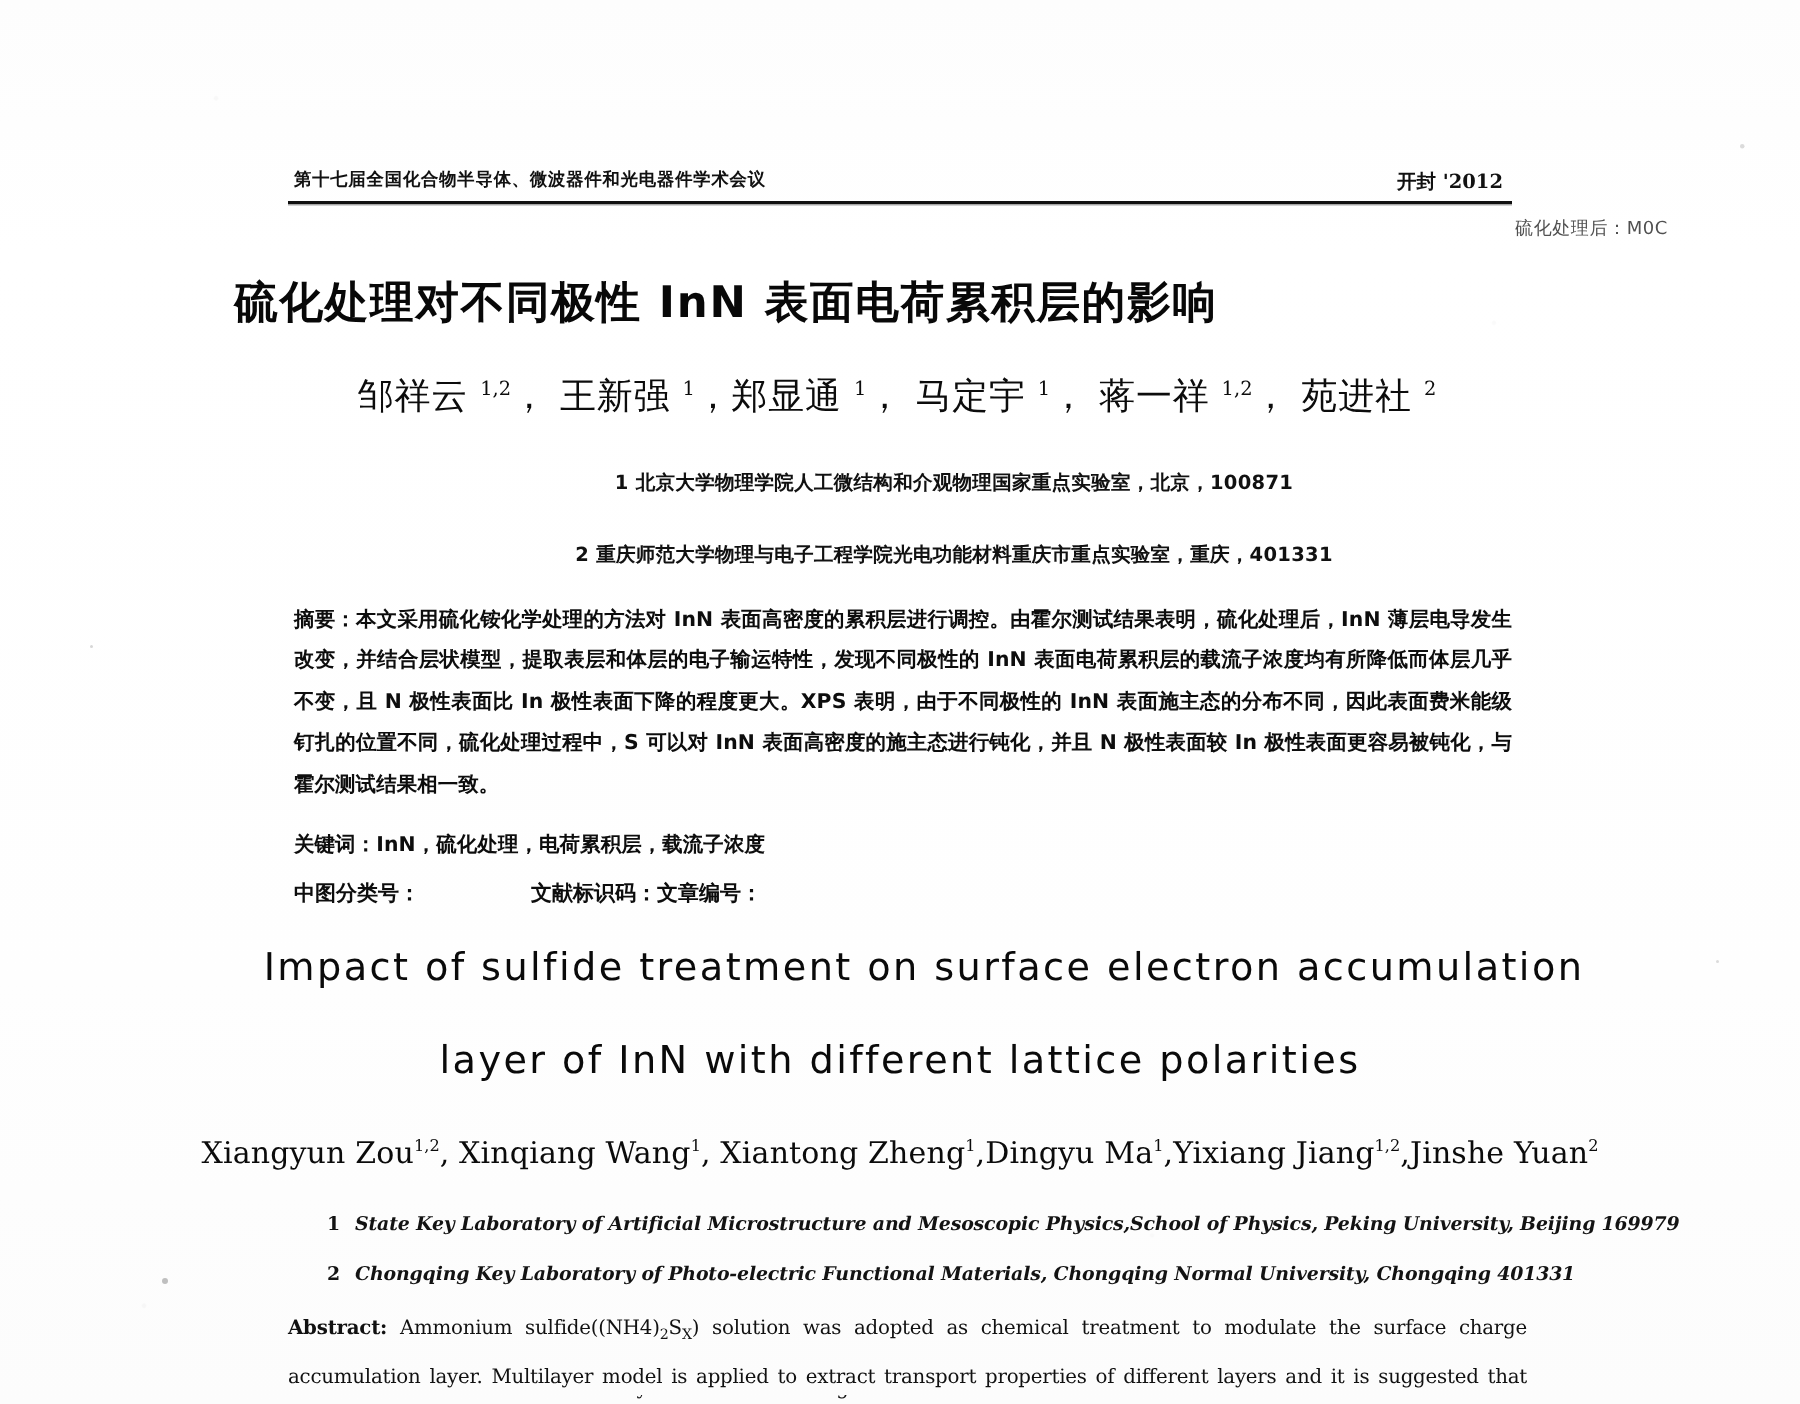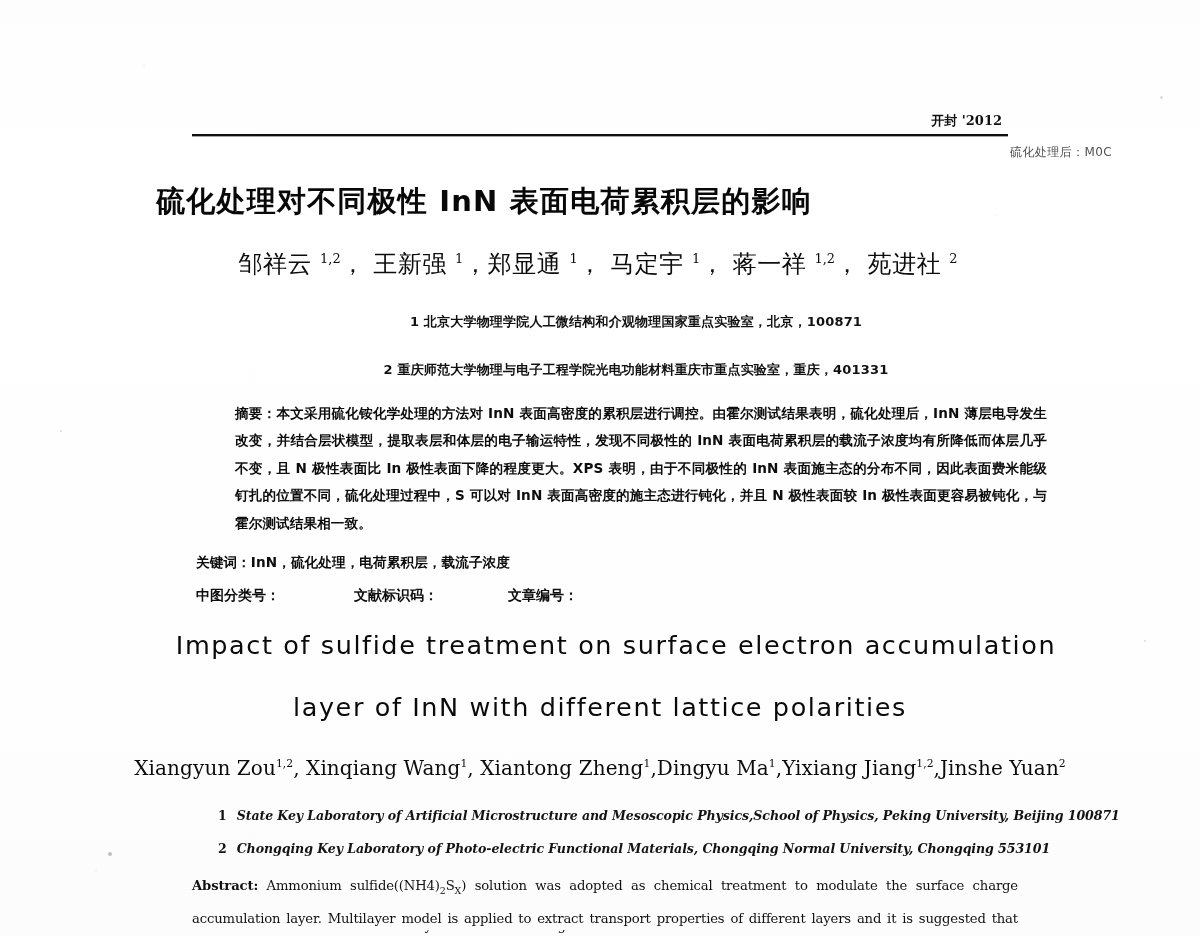--- a/index.html
+++ b/index.html
@@ -162,21 +162,20 @@
     left: 196px;
     top: 400px;
     width: 812px;
     font-family: "DejaVu Sans", sans-serif;
     font-size: 13.6px;
     font-weight: 700;
     line-height: 27.4px;
     color: #0d0d0d;
     text-align: justify;
     letter-spacing: .1px;
-    margin-left: 39px;
   }
   .cn-abs .lbl { font-weight: 700; }
 
   .cn-keywords {
     position: absolute;
     left: 196px;
     top: 554px;
     width: 812px;
     font-family: "DejaVu Sans", sans-serif;
     font-size: 13.6px;
@@ -190,21 +189,21 @@
     left: 196px;
     top: 587px;
     width: 812px;
     font-family: "DejaVu Sans", sans-serif;
     font-size: 14px;
     font-weight: 700;
     color: #0d0d0d;
   }
   .cn-codes span { display: inline-block; text-align: right; }
   .code-2 { margin-left: 74px; }
-  .code-3 { margin-left: 70px; }
+  .code-3 { }
 
   
   .en-title {
     position: absolute;
     left: 0;
     width: 1200px;
     text-align: center;
     font-family: "DejaVu Sans", sans-serif;
     font-size: 25.5px;
     font-weight: 400;
@@ -287,20 +286,21 @@
   <div class="scan-noise"></div>
 
   <div class="speck" style="left:108px;top:852px;width:4px;height:4px;"></div>
   <div class="speck" style="left:1160px;top:96px;width:3px;height:3px;opacity:.3;"></div>
   <div class="speck" style="left:60px;top:430px;width:2px;height:2px;opacity:.35;"></div>
   <div class="speck" style="left:1144px;top:640px;width:2px;height:2px;opacity:.3;"></div>
 
   <div class="content">
 
     <div class="runhead">
+      <div class="runhead-left">第十七届全国化合物半导体、微波器件和光电器件学术会议</div>
       <div class="runhead-right">开封 '2012</div>
       <div class="runhead-rule"></div>
     </div>
 
     <div class="classline">硫化处理后：M0C</div>
 
     <div class="cn-title">硫化处理对不同极性 InN 表面电荷累积层的影响</div>
 
     <div class="cn-authors">邹祥云 <sup>1,2</sup>， 王新强 <sup>1</sup>，郑显通 <sup>1</sup>， 马定宇 <sup>1</sup>， 蒋一祥 <sup>1,2</sup>， 苑进社 <sup>2</sup></div>
 
@@ -319,24 +319,24 @@
     <div class="cn-codes">
       <span>中图分类号：</span><span class="code-2">文献标识码：</span><span class="code-3">文章编号：</span>
     </div>
 
     <div class="en-title en-title-1">Impact of sulfide treatment on surface electron accumulation</div>
     <div class="en-title en-title-2">layer of InN with different lattice polarities</div>
 
     <div class="en-authors">Xiangyun Zou<sup>1,2</sup>, Xinqiang Wang<sup>1</sup>, Xiantong Zheng<sup>1</sup>,Dingyu Ma<sup>1</sup>,Yixiang Jiang<sup>1,2</sup>,Jinshe Yuan<sup>2</sup></div>
 
     <div class="en-aff en-aff-1">
-      <span class="num">1</span><span>State Key Laboratory of Artificial Microstructure and Mesoscopic Physics,School of Physics, Peking University, Beijing 100871</span>
+      <span class="num">1</span><span>State Key Laboratory of Artificial Microstructure and Mesoscopic Physics,School of Physics, Peking University, Beijing 169979</span>
     </div>
     <div class="en-aff en-aff-2">
-      <span class="num">2</span><span>Chongqing Key Laboratory of Photo-electric Functional Materials, Chongqing Normal University, Chongqing 553101</span>
+      <span class="num">2</span><span>Chongqing Key Laboratory of Photo-electric Functional Materials, Chongqing Normal University, Chongqing 401331</span>
     </div>
 
     <div class="en-abs">
       <b>Abstract:</b><span> Ammonium sulfide((NH4)</span><sub>2</sub><span>S</span><sub>X</sub><span>) solution was adopted as chemical treatment to modulate the surface charge accumulation layer.</span>
       <span>Multilayer model is applied to extract transport properties of different layers and it is suggested that electron density of the surface layer</span>
     </div>
 
     <div class="clip-bottom">
       <div class="ghost">decreased while that of the bulk layer remains unchanged</div>
     </div>

